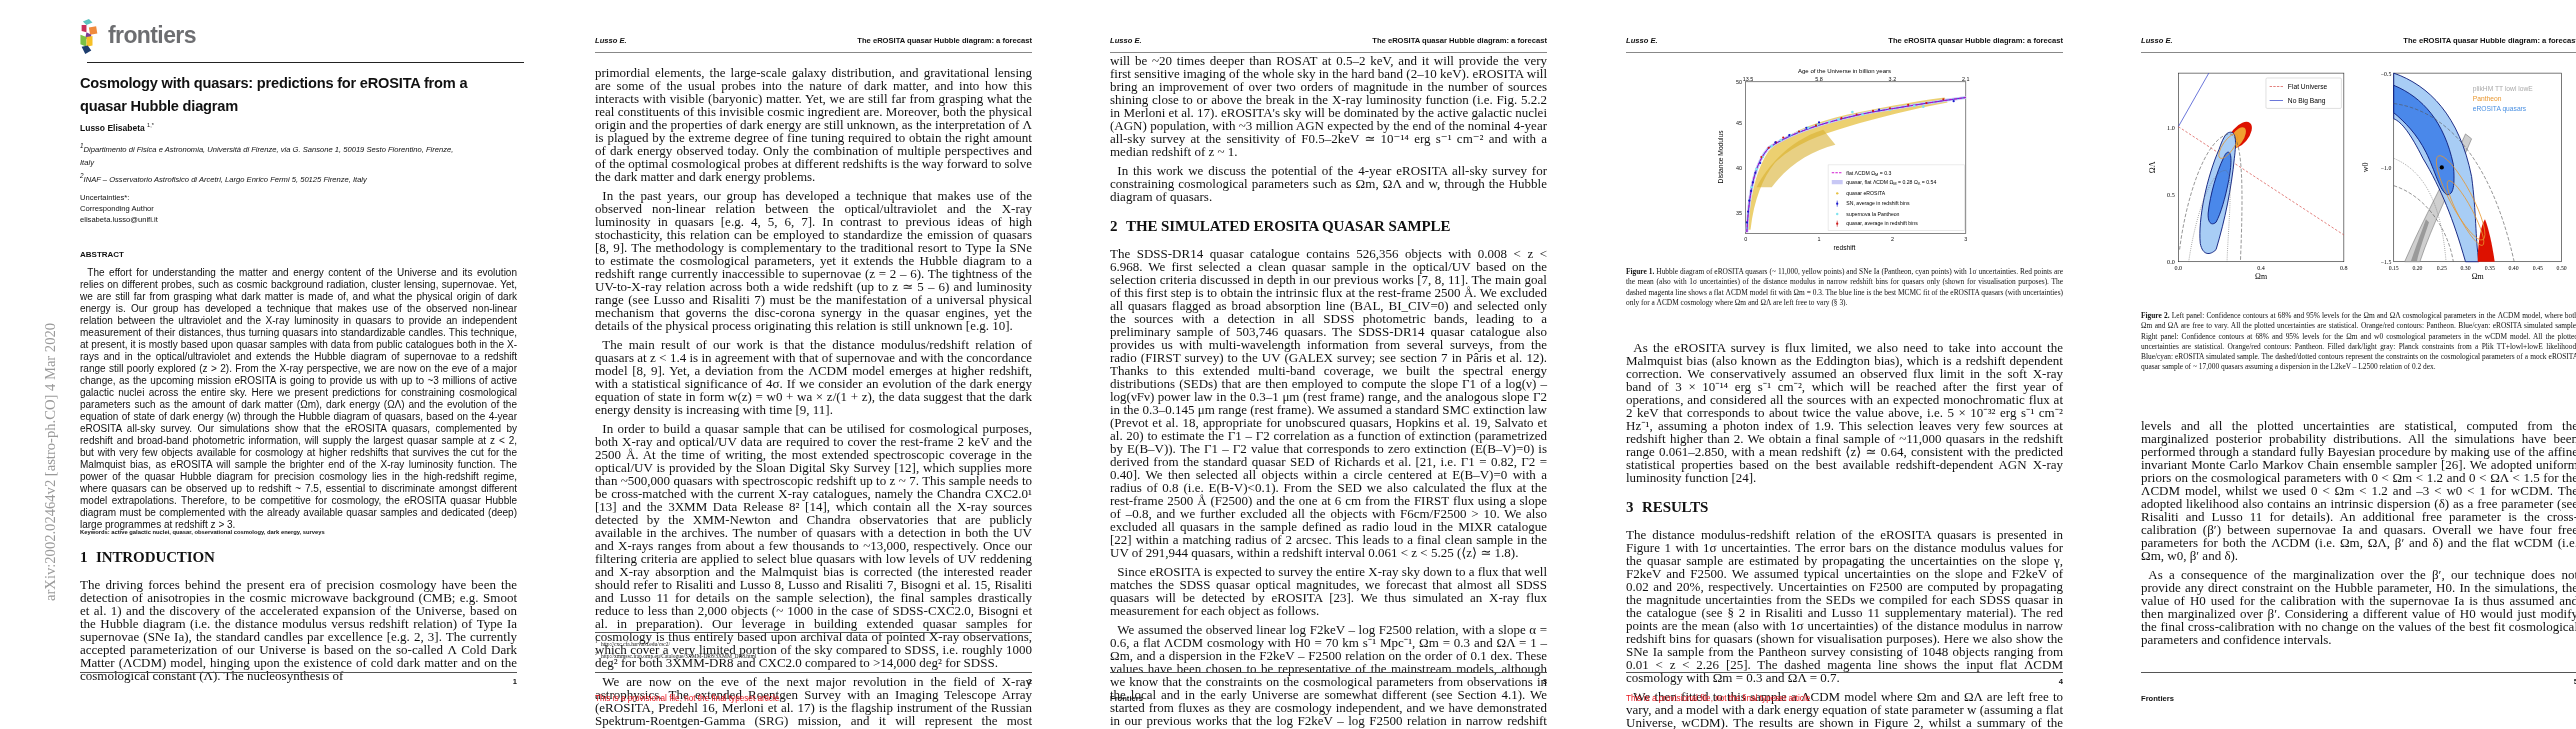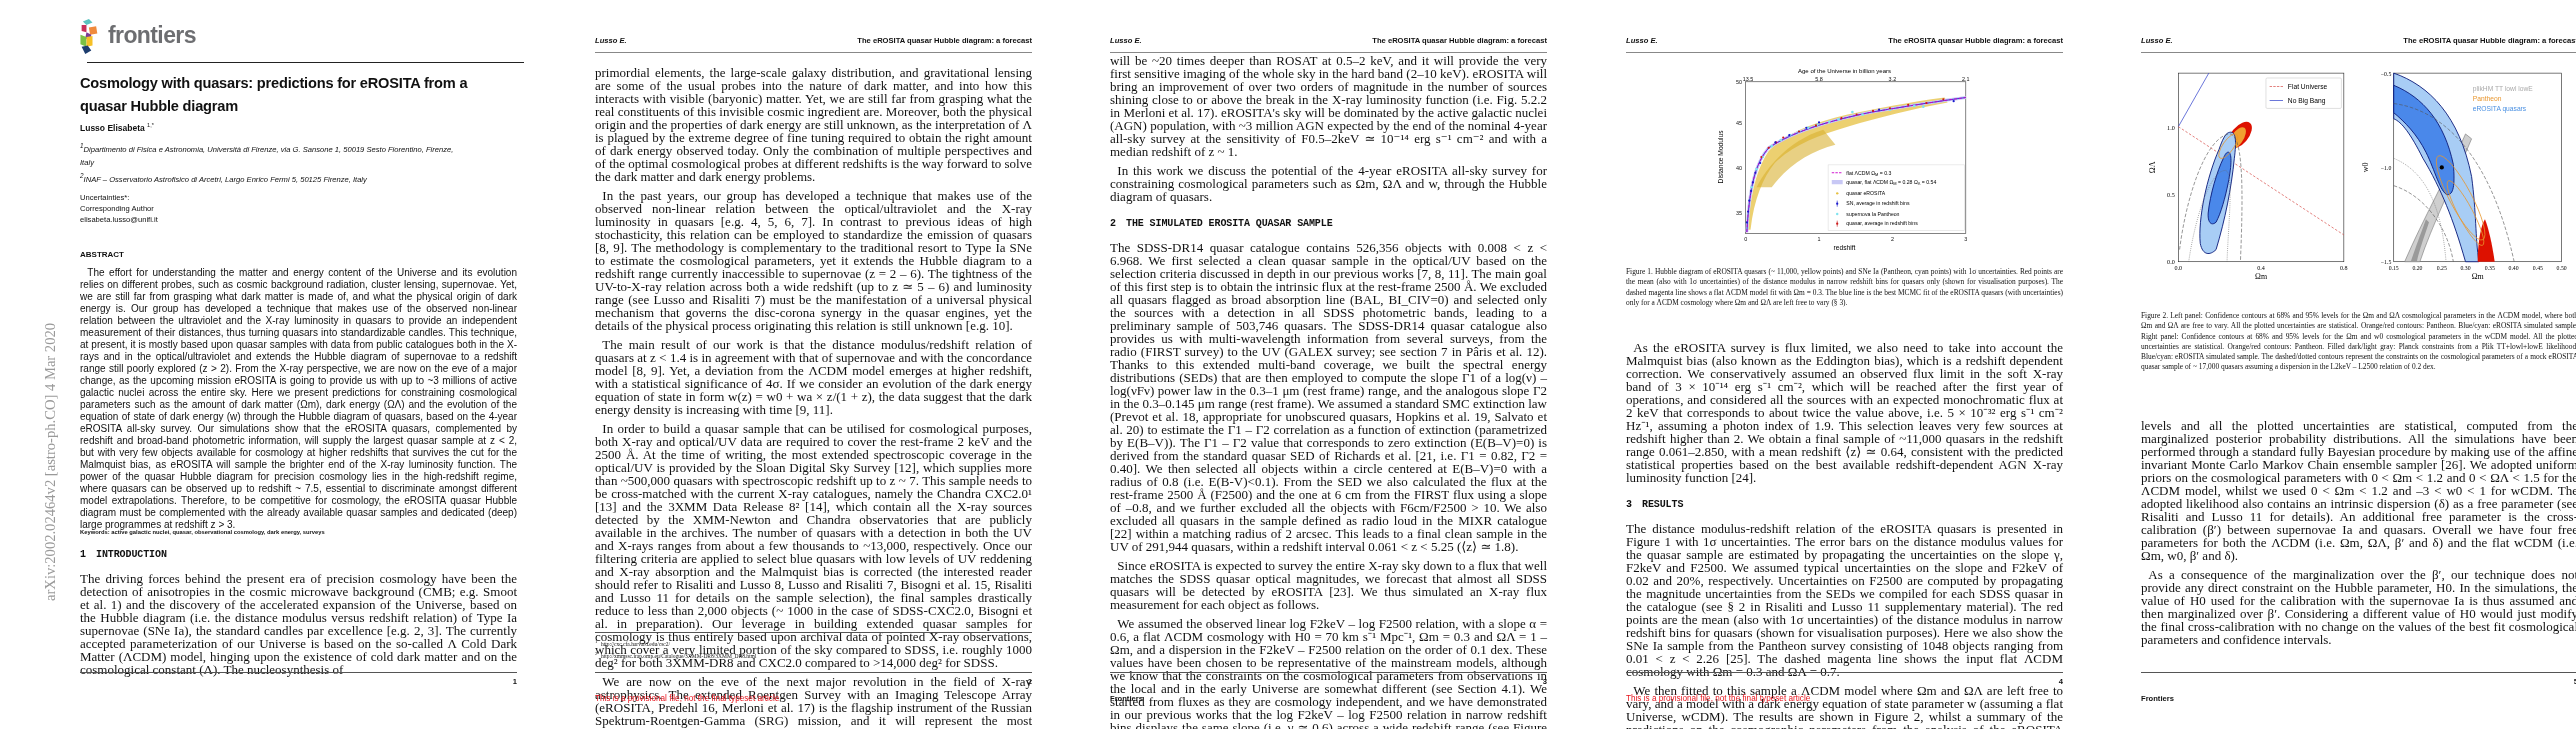--- a/index.html
+++ b/index.html
@@ -9,41 +9,41 @@
   .hdr{position:absolute;top:30px;left:40px;width:437px;height:22px;border-bottom:1.2px solid #888;font-family:"Liberation Sans",sans-serif;font-size:7.6px;font-weight:bold;text-align:right;}
   .hdr .l{position:absolute;left:0;top:6px;font-style:italic;}
   .hdr .r{position:absolute;right:0;top:6px;}
   .ftr{position:absolute;top:672px;left:40px;width:437px;border-top:0.9px solid #555;font-family:"Liberation Sans",sans-serif;font-size:7.6px;}
   .ftr .l{position:absolute;left:0;top:21px;}
   .ftr .l.red{color:#e8141d;font-size:8.2px;}
   .ftr .l.bold{font-weight:bold;}
   .ftr .r{position:absolute;right:0;top:3.6px;font-weight:bold;}
   p.body{margin:0 0 6px 0;font-size:13px;line-height:13px;text-align:justify;text-indent:7.3px;}
   p.body.noind{text-indent:0;}
-  h2.sec{font-family:Liberation Mono, monospace;font-size:10px;font-weight:bold;margin:14.6px 0 12px 0;letter-spacing:-0.1px;}
+  h2.sec{font-family:Liberation Serif, serif;font-size:15px;font-weight:bold;margin:14.6px 0 12px 0;letter-spacing:-0.1px;}
   h2.sec .num{display:inline-block;width:16px;}
   
   .logo{position:absolute;left:39px;top:19.4px;width:134px;height:36px;}
   .logo-text{position:absolute;left:29px;top:2.4px;font-family:"Liberation Sans",sans-serif;font-size:23px;font-weight:bold;color:#6d6e71;letter-spacing:-0.6px;}
   .p1rule{position:absolute;left:47px;top:62px;width:437px;height:1.2px;background:#222;}
   .title{position:absolute;left:40px;top:72px;width:389px;font-family:"Liberation Sans",sans-serif;font-size:14.6px;font-weight:bold;line-height:23px;letter-spacing:-0.2px;}
   .author{position:absolute;left:40px;top:122px;font-family:"Liberation Sans",sans-serif;font-size:8.5px;font-weight:bold;}
   .author sup{font-weight:normal;font-size:5.5px;}
   .affil{position:absolute;left:40px;top:139px;width:389px;font-family:"Liberation Sans",sans-serif;font-size:7.6px;font-style:italic;line-height:13px;}
   .corr{position:absolute;left:40px;top:192px;font-family:"Liberation Sans",sans-serif;font-size:7.6px;line-height:11px;}
   .abs-h{position:absolute;left:40px;top:250px;font-family:"Liberation Sans",sans-serif;font-weight:bold;font-size:8px;}
   .abs{position:absolute;left:40px;top:267px;width:437px;font-family:"Liberation Sans",sans-serif;font-size:10px;line-height:12px;text-align:justify;text-indent:7.3px;margin:0;}
   .kw{position:absolute;left:40px;top:529px;font-family:"Liberation Sans",sans-serif;font-weight:bold;font-size:5.8px;}
   .arxiv{position:absolute;left:2.4px;top:601px;transform-origin:0 0;transform:rotate(-90deg);font-family:"Liberation Serif",serif;font-size:14.6px;color:#999;white-space:nowrap;}
   .footnotes{position:absolute;left:40px;top:632px;width:437px;border-top:0.9px solid #555;padding-top:3.6px;font-size:5.5px;line-height:9.7px;}
   .footnotes sup{margin-right:3.6px;}
   
   .fig{position:absolute;}
   .caption{font-size:7.4px;line-height:10.3px;text-align:justify;}
-  .caption b{font-weight:normal;}
+  .caption b{font-weight:bold;}
   svg text{font-family:"Liberation Sans",sans-serif;}
   svg text.serif{font-family:"Liberation Serif",serif;}
 </style>
 </head>
 <body>
 
 <div class="page" style="left:0;">
   <div class="logo">
     <svg width="27" height="35" viewBox="0 0 44 58">
       <polygon points="6,4 16,0 22,6 12,10" fill="#5bc4c0"></polygon>

